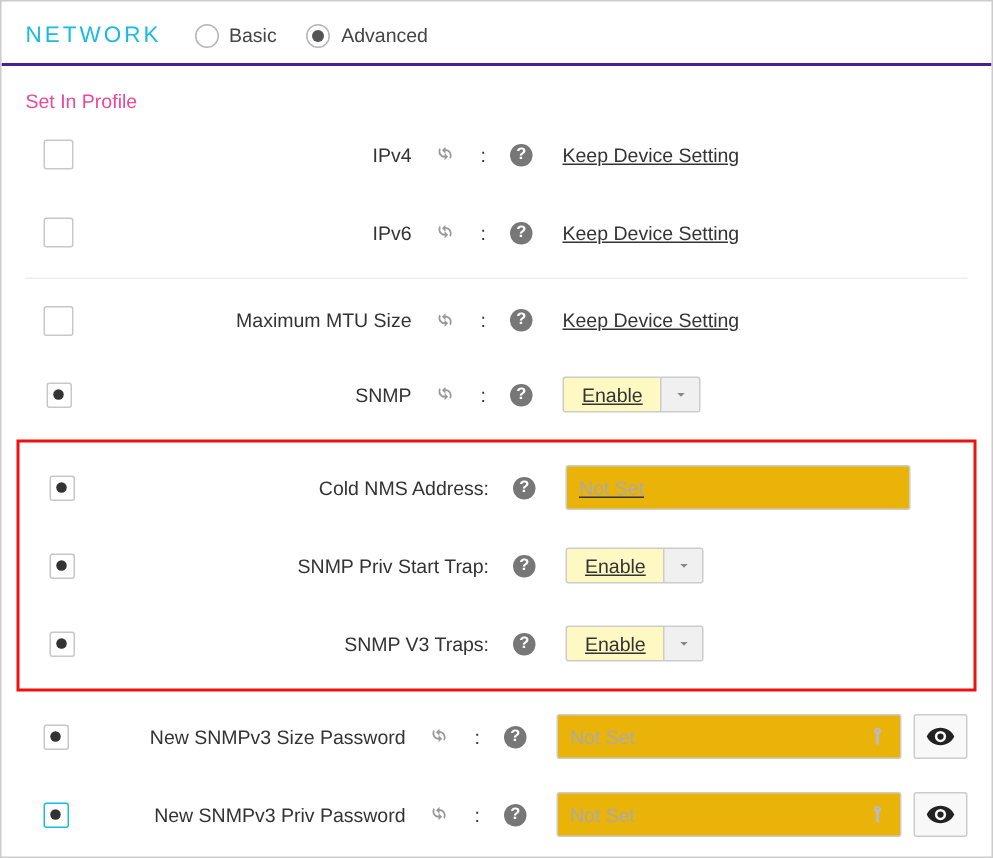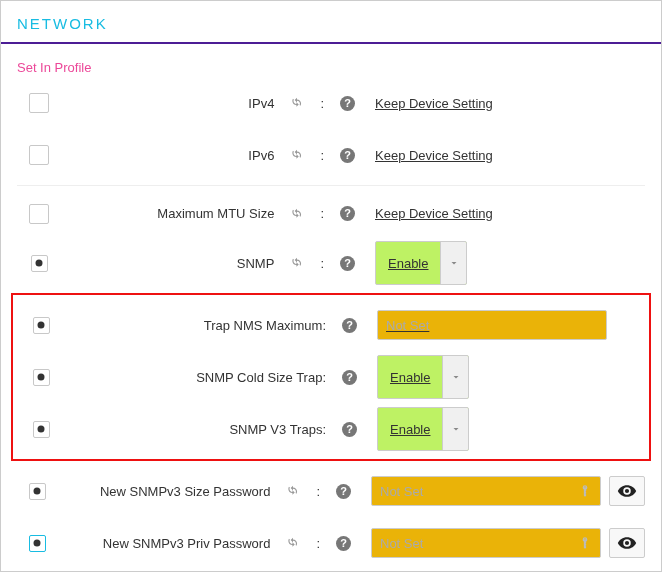--- a/index.html
+++ b/index.html
@@ -54,21 +54,21 @@
   .sync-ic { display:inline-flex; width:14px; height:14px; }
   .help-ic {
     width:15px; height:15px; border-radius:50%; background:#777; color:#fff;
     font-size:11px; font-weight:bold; display:inline-flex; align-items:center; justify-content:center;
     line-height:1;
   }
   .val-col { flex:1; display:flex; align-items:center; padding-left:14px; gap:8px;text-decoration:underline; }
   .static { color:#333; }
   .enable-btn {
     display:inline-flex; align-items:center; border:1px solid #ccc; border-radius:2px;
-    background:#bef264; height:44px; overflow:hidden;
+    background:#fef9c3; height:24px; overflow:hidden;
   }
   .enable-btn .txt { padding: 0 12px; color:#333; font-size:13px; }
   .enable-btn .caret {
     width:26px; height:100%; border-left:1px solid #ccc; background:#f0f0f0;
     display:flex; align-items:center; justify-content:center;
   }
   .caret svg { width:12px; height:12px; fill:#888; }
   .txt-input {
     width:230px; height:30px; border:1px solid #ccc; border-radius:2px; padding:0 8px;
     font-size:13px; color:#333; background:#eab308;
@@ -89,20 +89,30 @@
     border:2px solid #e11; padding:4px 0;
     margin: 4px -6px 4px -6px;
   }
   .hl-frame .row { padding-left:6px; padding-right:6px; }
 </style>
 </head>
 <body>
 
 <div class="header">
   <span class="title">NETWORK</span>
+  <div class="radio-group">
+    <div class="radio-item">
+      <span class="radio"></span>
+      <span>Basic</span>
+    </div>
+    <div class="radio-item">
+      <span class="radio sel"></span>
+      <span>Advanced</span>
+    </div>
+  </div>
 </div>
 
 <div class="section-label">Set In Profile</div>
 
 <div class="rows">
 
   <div class="row">
     <div class="ck-wrap">
         <div class="ck"></div>
       </div>
@@ -185,34 +195,34 @@
     </div>
   </div>
 
   <div class="hl-frame">
 
     <div class="row">
       <div class="ck-wrap">
           <div class="ck small dot"></div>
         </div>
       <div class="label-col">
-        <span>Trap NMS Maximum:</span>
+        <span>Cold NMS Address:</span>
         <span class="help-ic">?</span>
       </div>
       <div class="val-col">
         <input class="txt-input" type="text" placeholder="Not Set" style="">
       </div>
     </div>
 
     <div class="row">
       <div class="ck-wrap">
           <div class="ck small dot"></div>
         </div>
       <div class="label-col">
-        <span>SNMP Cold Size Trap:</span>
+        <span>SNMP Priv Start Trap:</span>
         <span class="help-ic">?</span>
       </div>
       <div class="val-col">
         <div class="enable-btn">
           <span class="txt">Enable</span>
           <span class="caret">
             <svg viewBox="0 0 24 24">
                 <path d="M7 10l5 5 5-5z"></path>
               </svg>
           </span>

